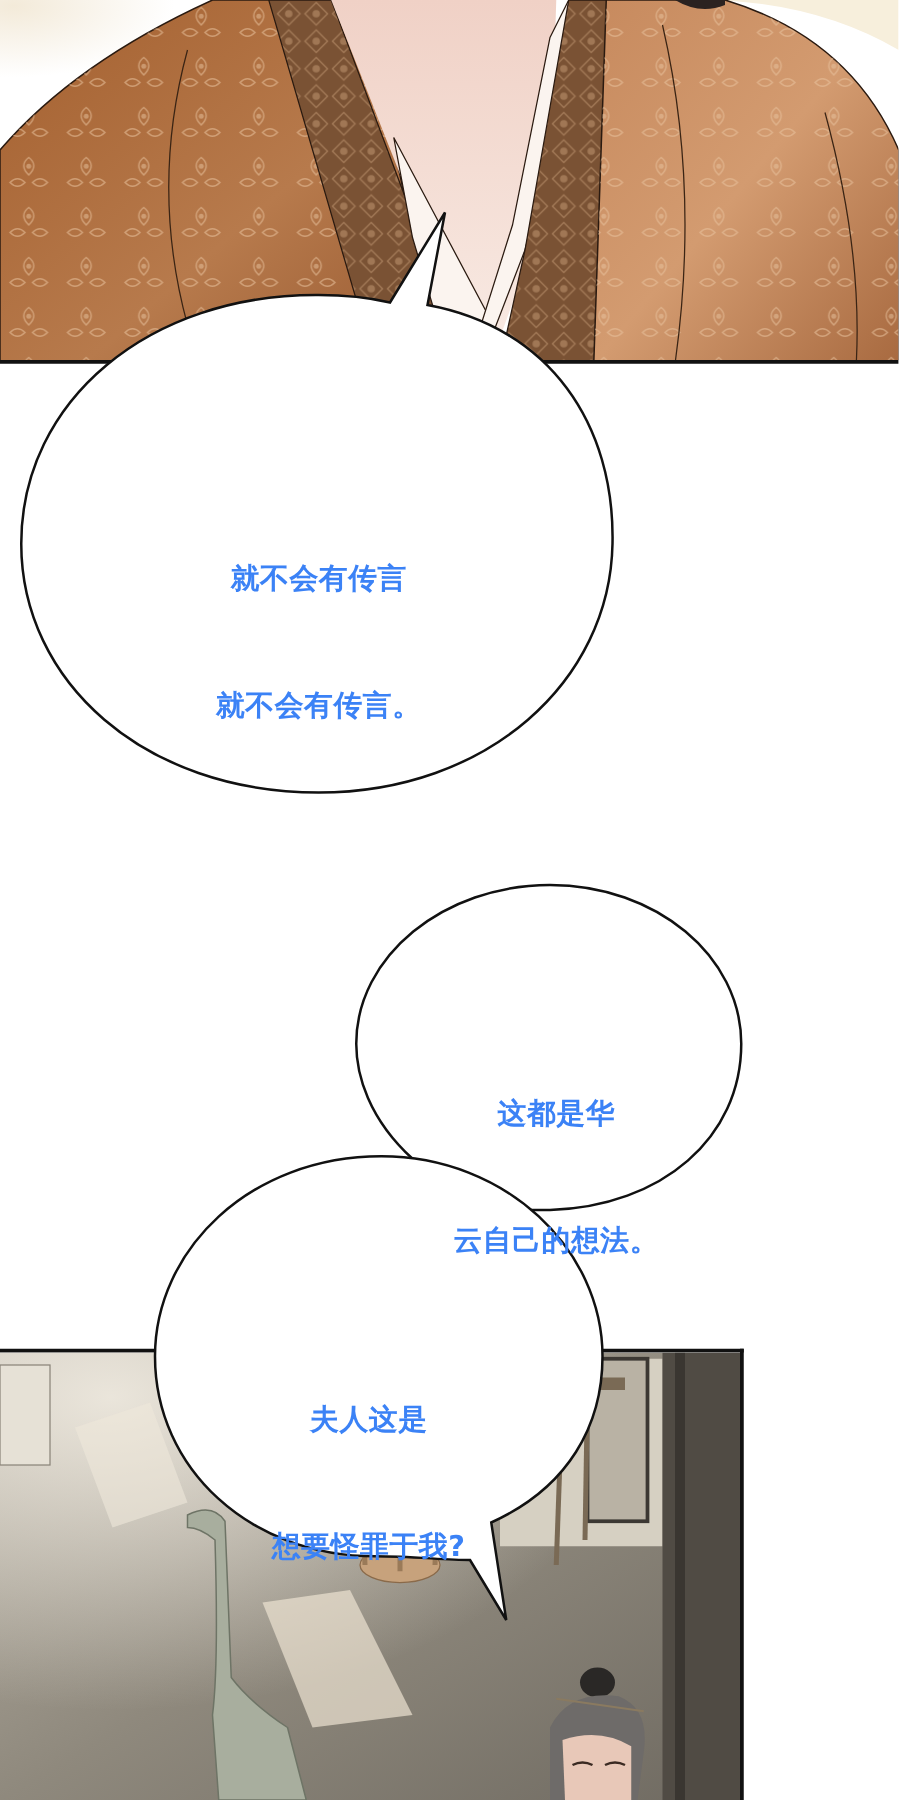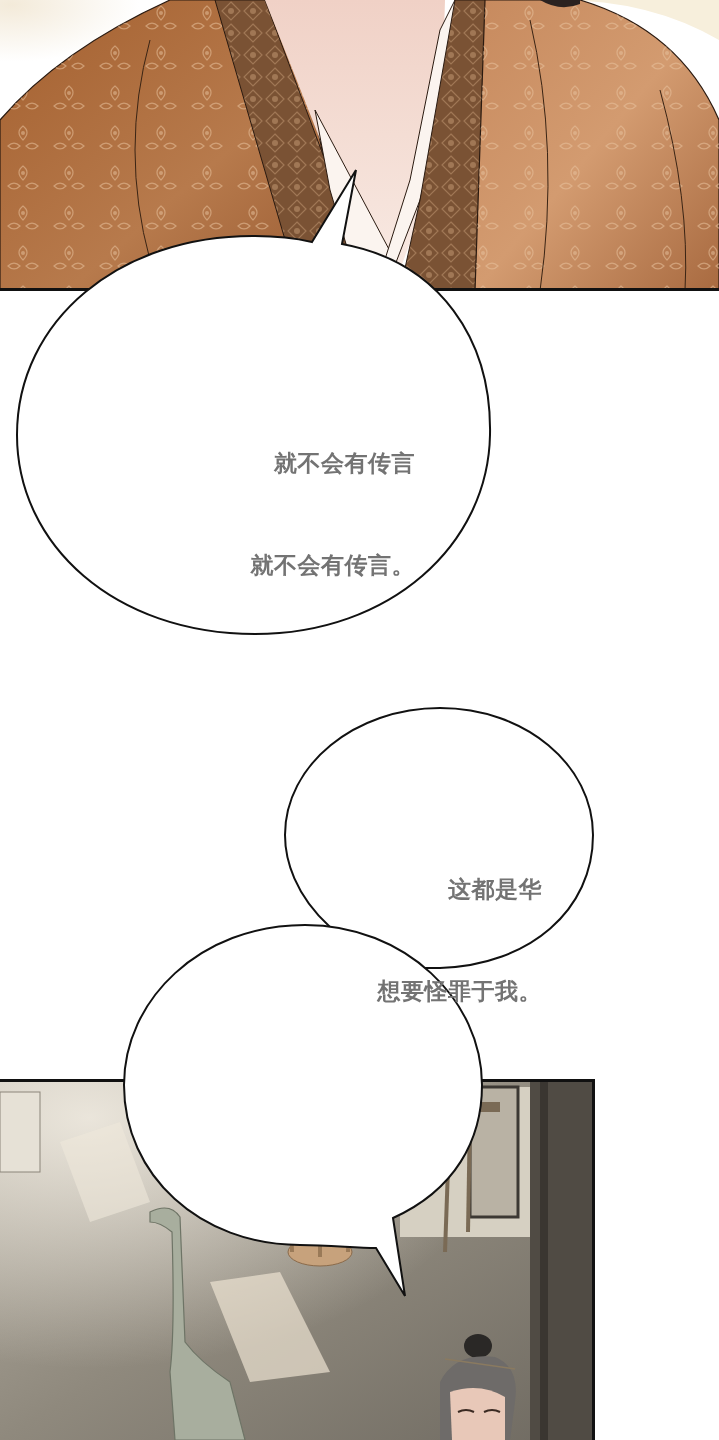--- a/index.html
+++ b/index.html
@@ -26,22 +26,22 @@
     border-right: 3px solid #111;
     box-sizing: border-box;
   }
   .panel svg { display: block; }
   .bubbles {
     position: absolute; left: 0; top: 0; width: 719px; height: 1440px;
     pointer-events: none;
   }
   .bubble-text {
     position: absolute;
-    text-align: right;
-    color: #737373;
+    text-align: center;
+    color: #3b82f6;
     font-weight: bold;
     font-size: 23px;
     line-height: 34px;
     white-space: pre;
     letter-spacing: 0.5px;
   }
   .bubble-text .line { display: block; }
 </style>
 </head>
 <body>
@@ -179,19 +179,23 @@
                C 124 1175, 200 1245, 300 1245
                C 330 1245, 355 1248, 376 1248 Z" fill="#ffffff" stroke="#111111" stroke-width="2"></path>
     </g>
   </svg>
 
   <div class="bubble-text" style="left:95px; top:378px; width:320px;">
     <span class="line">就不会有传言</span>
     <span class="line">就不会有传言。</span>
   </div>
 
-  <div class="bubble-text" style="left:312px; top:806px; width:230px;font-family:Liberation Mono, monospace;">
+  <div class="bubble-text" style="left:330px; top:806px; width:230px;">
     <span class="line">这都是华</span>
-    <span class="line">想要怪罪于我。</span>
-  </div>
-
+    <span class="line">云自己的想法。</span>
+  </div>
+
+  <div class="bubble-text" style="left:165px; top:1051px; width:260px;">
+    <span class="line">夫人这是</span>
+    <span class="line">想要怪罪于我?</span>
+  </div>
 
 </div>
 
 </body></html>

